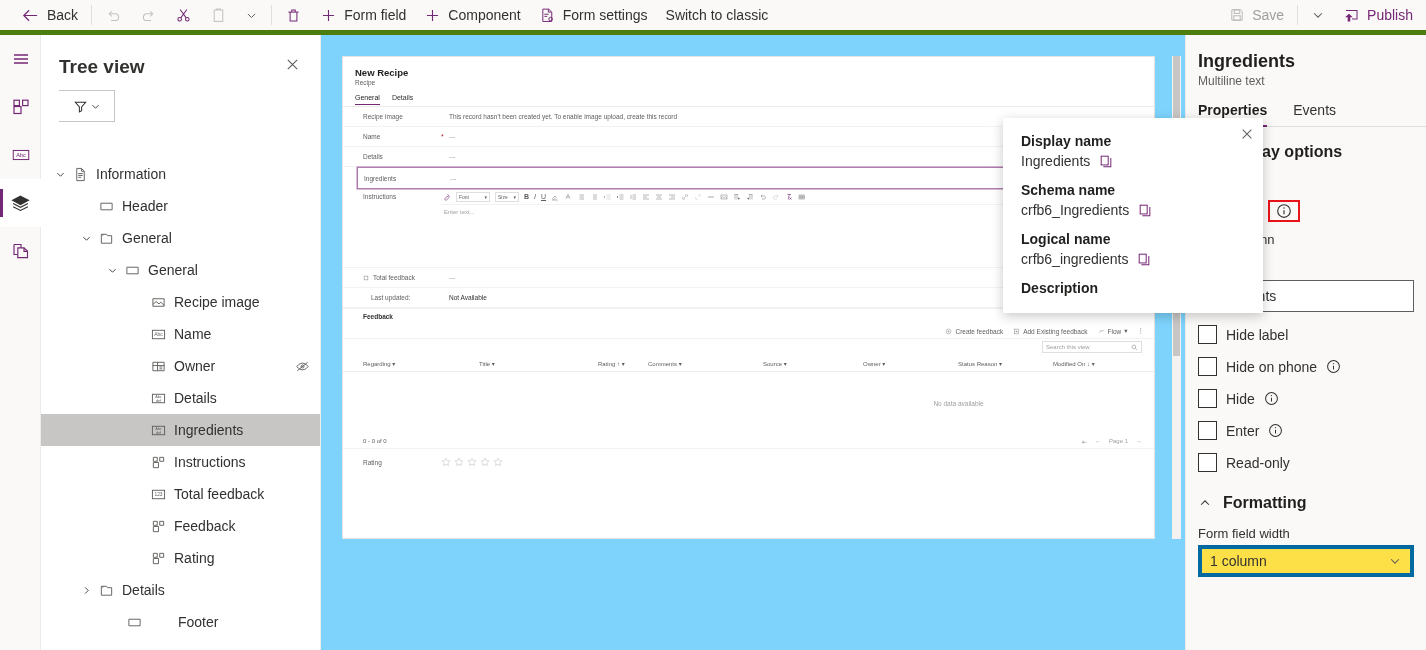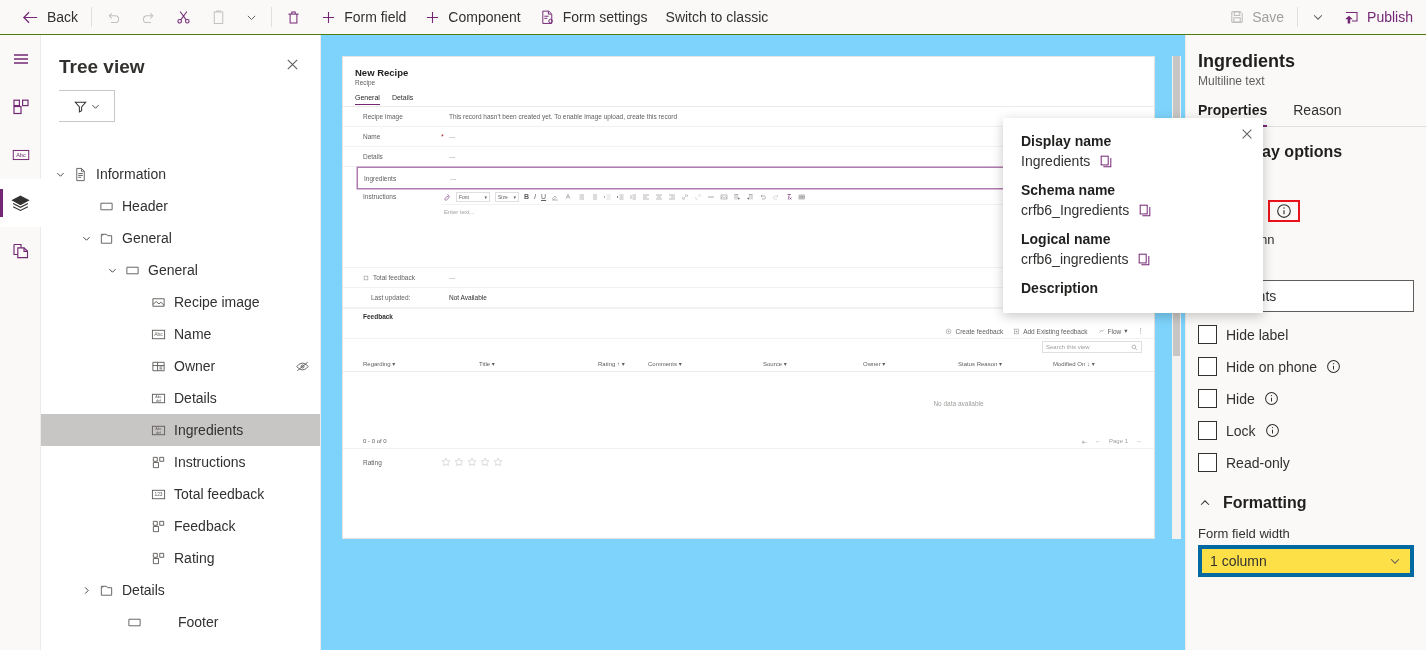--- a/index.html
+++ b/index.html
@@ -10,21 +10,21 @@
     font-family: "Liberation Sans", sans-serif;
     background: #faf9f8;
     color: #323130;
   }
   #app { position: relative; width: 1426px; height: 650px; }
 
   
   .cmdbar {
     position: absolute; left: 0; top: 0; width: 1426px; height: 35px;
     background: #faf9f8;
-    border-bottom: 1px solid #4d7c0f;
+    border-bottom: 5px solid #4d7c0f;
     display: flex; align-items: center;
   }
   .cmd-item {
     display: flex; align-items: center; gap: 7px;
     height: 35px; padding: 0 9px;
     font-size: 14px; color: #323130;
     cursor: pointer; white-space: nowrap;
   }
   .cmd-item.disabled { color: #a19f9d; cursor: default; }
   .cmd-sep { width: 1px; height: 20px; background: #e1dfdd; margin: 0 4px; }
@@ -881,21 +881,21 @@
     <div class="vscroll">
       <div class="vthumb"></div>
     </div>
   </div>
 
   <div class="props">
     <div class="p-title">Ingredients</div>
     <div class="p-sub">Multiline text</div>
     <div class="p-tabs">
       <div class="p-tab active">Properties</div>
-      <div class="p-tab">Reason</div>
+      <div class="p-tab">Events</div>
     </div>
 
     <div class="sec-head">
       <span class="ico">
         <svg width="14" height="14" viewBox="0 0 16 16" fill="none" stroke="#323130" stroke-width="1.2">
           <path d="M3.5 10L8 5.5 12.5 10"></path>
         </svg>
       </span>
       <span class="sec-title">Display options</span>
     </div>
@@ -942,21 +942,21 @@
           <span class="infoic">
             <svg width="15" height="15" viewBox="0 0 16 16" fill="none" stroke="#323130" stroke-width="1.1">
               <circle cx="8" cy="8" r="6.3"></circle>
               <path d="M8 7.2v4"></path>
               <circle cx="8" cy="4.9" r="0.75" fill="#323130" stroke="none"></circle>
             </svg>
           </span>
         </div>
         <div class="cbrow">
           <span class="cbox"></span>
-          <span class="cblbl">Lock</span>
+          <span class="cblbl">Enter</span>
           <span class="infoic">
             <svg width="15" height="15" viewBox="0 0 16 16" fill="none" stroke="#323130" stroke-width="1.1">
               <circle cx="8" cy="8" r="6.3"></circle>
               <path d="M8 7.2v4"></path>
               <circle cx="8" cy="4.9" r="0.75" fill="#323130" stroke="none"></circle>
             </svg>
           </span>
         </div>
         <div class="cbrow">
           <span class="cbox"></span>

